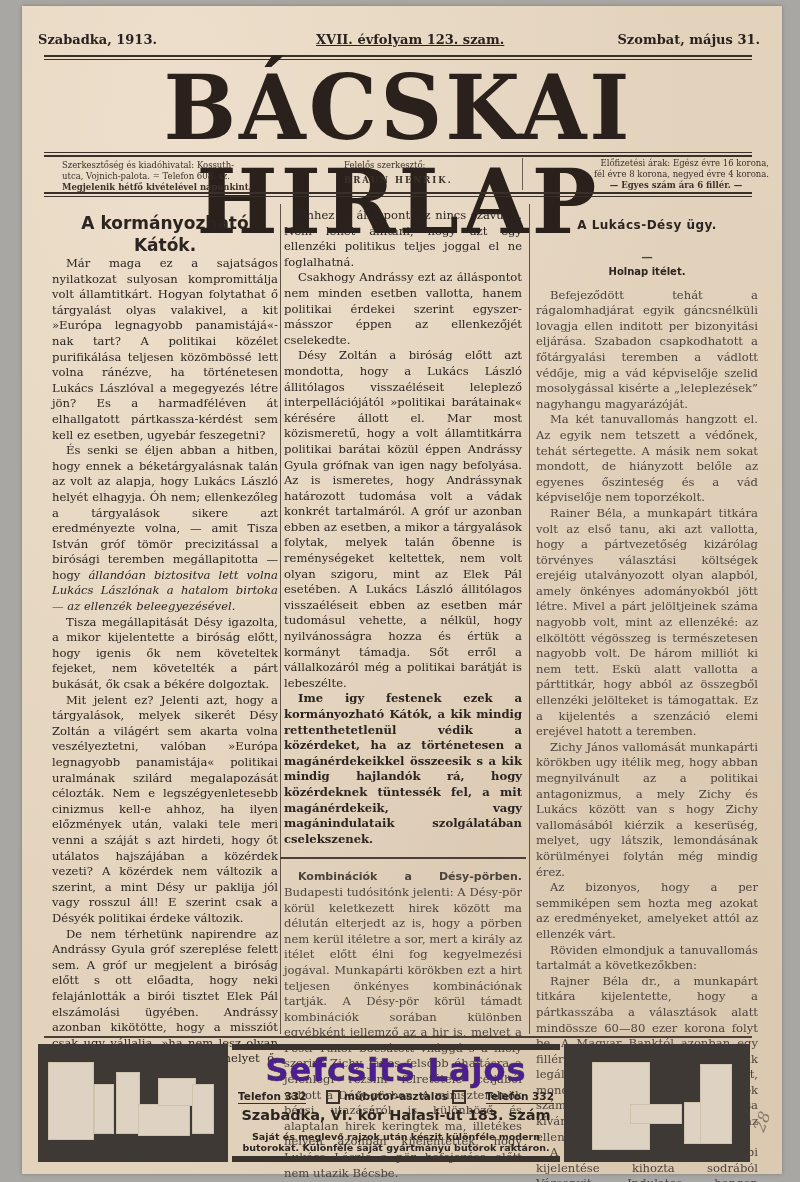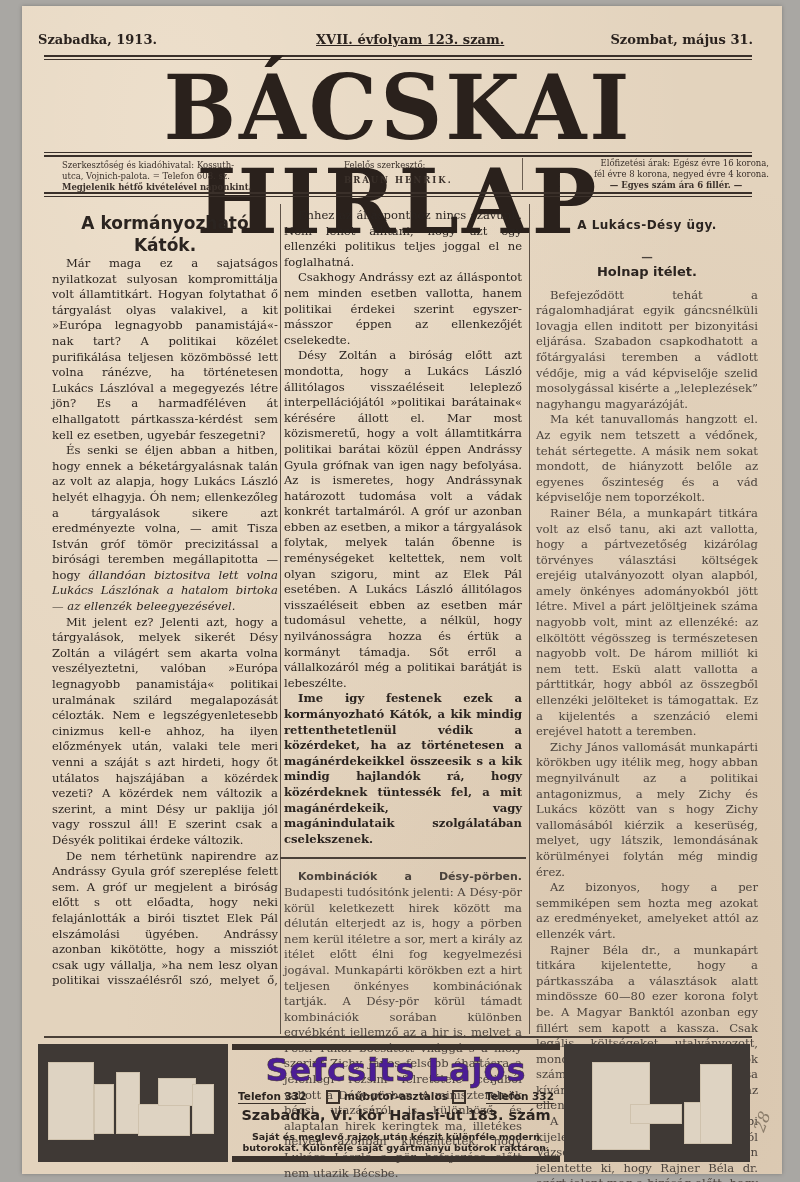--- a/index.html
+++ b/index.html
@@ -20,21 +20,21 @@
   }
   
   .topline {
     position:absolute; top:32px; left:24px; right:40px; height:20px;
     font-family:"DejaVu Serif", serif; font-weight:bold; font-size:13px;
     color:#2a221e;
   }
   .topline span { position:absolute; top:0; }
   .topline .l { left:14px; }
   .topline .c { left:292px;text-decoration:underline; }
-  .topline .r { right:7px; }
+  .topline .r { right:0; }
   .rule2 { position:absolute; left:44px; right:48px; border-top:2px solid #3a302a; }
   .rule1 { position:absolute; left:44px; right:48px; border-top:1px solid #3a302a; }
   .masthead {
     position:absolute; top:62px; left:44px; right:48px; height:90px;
     text-align:center;
     font-family:"DejaVu Serif", serif; font-weight:bold;
     font-size:86px; line-height:90px; letter-spacing:3px;
     color:#2a211c;
     transform:scaleY(1.05);
   }
@@ -58,21 +58,21 @@
   .col3 { left:536px; width:222px; }
   .vrule { position:absolute; top:204px; height:830px; border-left:1px solid #5e5247; }
   .h1 {
     font-family:"DejaVu Sans", sans-serif; font-weight:bold;
     font-size:17px; line-height:22px; text-align:center; margin:4px 0 0;
   }
   .h1.big { font-size:12px; letter-spacing:0.5px; margin:6px 0 16px; }
   .dash { text-align:center; font-weight:bold; line-height:10px; }
   .h2 {
     font-family:"DejaVu Sans", sans-serif; font-weight:bold;
-    font-size:13px; text-align:center; margin:2px 0 8px;
+    font-size:10px; text-align:center; margin:2px 0 8px;
   }
   .faded { color:#4b433d; }
   .lead { font-weight:bold; font-family:"DejaVu Sans", sans-serif; font-size:11px; }
   em { font-style:italic; }
   .sep { border-top:2px solid #4a4038; margin:10px -4px 10px; }
 
   
   .ad { position:absolute; top:1044px; left:38px; width:708px; height:118px; }
   .ad .pic { position:absolute; top:0; height:118px; background:#3f3935; overflow:hidden; }
   .ad .pic.left { left:0; width:190px; }
@@ -133,20 +133,21 @@
 <div class="rule2" style="top:192px"></div>
 <div class="rule1" style="top:196px"></div>
 
 <div class="vrule" style="left:280px"></div>
 <div class="vrule" style="left:529px"></div>
 
 <div class="col col1">
   <div class="h1">A kormányozható Kátók.</div>
   <p>Már maga ez a sajatságos nyilatkozat sulyosan kompromittálja volt államtitkárt. Hogyan folytathat ő tárgyalást olyas valakivel, a kit »Európa legnagyobb panamistájá«-nak tart? A politikai közélet purifikálása teljesen közömbössé lett volna ránézve, ha történetesen Lukács Lászlóval a megegyezés létre jön? Es a harmadféléven át elhallgatott pártkassza-kérdést sem kell ez esetben, ugyebár feszegetni?</p>
   <p><span>És senki se éljen abban a hitben, hogy ennek a béketárgyalásnak talán az volt az alapja, hogy Lukács László helyét elhagyja. Óh nem; ellenkezőleg a tárgyalások sikere azt eredményezte volna, — amit Tisza István gróf tömör precizitással a birósági teremben megállapitotta — hogy</span> <em>állandóan biztositva lett volna Lukács Lászlónak a hatalom birtoka — az ellenzék beleegyezésével.</em></p>
+  <p>Tisza megállapitását Désy igazolta, a mikor kijelentette a biróság előtt, hogy igenis ők nem követeltek fejeket, nem követelték a párt bukását, ők csak a békére dolgoztak.</p>
   <p>Mit jelent ez? Jelenti azt, hogy a tárgyalások, melyek sikerét Désy Zoltán a világért sem akarta volna veszélyeztetni, valóban »Európa legnagyobb panamistája« politikai uralmának szilárd megalapozását célozták. Nem e legszégyenletesebb cinizmus kell-e ahhoz, ha ilyen előzmények után, valaki tele meri venni a száját s azt hirdeti, hogy őt utálatos hajszájában a közérdek vezeti? A közérdek nem változik a szerint, a mint Désy ur paklija jól vagy rosszul áll! E szerint csak a Désyék politikai érdeke változik.</p>
   <p style="height:140px;overflow:hidden">De nem térhetünk napirendre az Andrássy Gyula gróf szereplése felett sem. A gróf ur megjelent a biróság előtt s ott előadta, hogy neki felajánlották a birói tisztet Elek Pál elszámolási ügyében. Andrássy azonban kikötötte, hogy a missziót csak ugy vállalja, »ha nem lesz olyan politikai visszaélésről szó, melyet ő, mint politikus és országgyűlési képviselő tudomásul nem vehet anélkül, hogy nyilvánosságra ne hozza és a kormányt e miatt ne támadja.«</p>
 </div>
 
 <div class="col col2">
   <p>Ehhez az állásponthoz nincs szavunk. Nem lehet állitani, hogy azt egy ellenzéki politikus teljes joggal el ne foglalhatná.</p>
   <p>Csakhogy Andrássy ezt az álláspontot nem minden esetben vallotta, hanem politikai érdekei szerint egyszer-másszor éppen az ellenkezőjét cselekedte.</p>
   <p>Désy Zoltán a biróság előtt azt mondotta, hogy a Lukács László állitólagos visszaéléseit leleplező interpellációjától »politikai barátainak« kérésére állott el. Mar most közismeretű, hogy a volt államtitkárra politikai barátai közül éppen Andrássy Gyula grófnak van igen nagy befolyása. Az is ismeretes, hogy Andrássynak határozott tudomása volt a vádak konkrét tartalmáról. A gróf ur azonban ebben az esetben, a mikor a tárgyalások folytak, melyek talán őbenne is reménységeket keltettek, nem volt olyan szigoru, mint az Elek Pál esetében. A Lukács László állitólagos visszaéléseit ebben az esetben már tudomásul vehette, a nélkül, hogy nyilvánosságra hozza és értük a kormányt támadja. Sőt erről a vállalkozáról még a politikai barátját is lebeszélte.</p>
   <p style="font-weight:bold">Ime igy festenek ezek a kormányozható Kátók, a kik mindig rettenthetetlenül védik a közérdeket, ha az történetesen a magánérdekeikkel összeesik s a kik mindig hajlandók rá, hogy közérdeknek tüntessék fel, a mit magánérdekeik, vagy magánindulataik szolgálatában cselekszenek.</p>
   <div class="sep"></div>
@@ -155,20 +156,21 @@
 
 <div class="col col3 faded">
   <div class="h1 big" style="color:#2b2420">A Lukács-Désy ügy.</div>
   <div class="dash">—</div>
   <div class="h2" style="color:#2b2420">Holnap itélet.</div>
   <p>Befejeződött tehát a rágalomhadjárat egyik gáncsnélküli lovagja ellen inditott per bizonyitási eljárása. Szabadon csapkodhatott a főtárgyalási teremben a vádlott védője, mig a vád képviselője szelid mosolygással kisérte a „leleplezések” nagyhangu magyarázóját.</p>
   <p>Ma két tanuvallomás hangzott el. Az egyik nem tetszett a védőnek, tehát sértegette. A másik nem sokat mondott, de hiányzott belőle az egyenes őszinteség és a vád képviselője nem toporzékolt.</p>
   <p>Rainer Béla, a munkapárt titkára volt az első tanu, aki azt vallotta, hogy a pártvezetőség kizárólag törvényes választási költségek erejéig utalványozott olyan alapból, amely önkényes adományokból jött létre. Mivel a párt jelöltjeinek száma nagyobb volt, mint az ellenzéké: az elköltött végösszeg is természetesen nagyobb volt. De három milliót ki nem tett. Eskü alatt vallotta a párttitkár, hogy abból az összegből ellenzéki jelölteket is támogattak. Ez a kijelentés a szenzáció elemi erejével hatott a teremben.</p>
   <p>Zichy János vallomását munkapárti körökben ugy itélik meg, hogy abban megnyilvánult az a politikai antagonizmus, a mely Zichy és Lukács között van s hogy Zichy vallomásából kiérzik a keserüség, melyet, ugy látszik, lemondásának körülményei folytán még mindig érez.</p>
   <p>Az bizonyos, hogy a per semmiképen sem hozta meg azokat az eredményeket, amelyeket attól az ellenzék várt.</p>
+  <p>Röviden elmondjuk a tanuvallomás tartalmát a következőkben:</p>
   <p>Rajner Béla dr., a munkapárt titkára kijelentette, hogy a pártkasszába a választások alatt mindössze 60—80 ezer korona folyt be. A Magyar Banktól azonban egy fillért sem kapott a kassza. Csak legális költségeket utalványozott, mondotta a párttitkár, olyanok számlájára, akiknek megválasztása kívánatosnak látszott, még ha az ellenzékhez tartoztak is az illetők.</p>
   <p>A párttitkárnak ez az utóbbi kijelentése kihozta sodrából Vázsonyit. Indulatos hangon jelentette ki, hogy Rajner Béla dr. azért jelent meg a biróság előtt, hogy ezeket elmondja s követelte, hogy nevezze meg azokat az ellenzéki képviselőket, akiknek választására pénzt utalványozott. Az elnök megtiltotta a tanunak, hogy erre a kérdésre feleljen, s egymásután kétszer rendreutasitotta, majd 200 korona pénzbüntetéssel suj-</p>
 </div>
 
 <div class="rule1" style="top:1036px; left:44px; right:48px; border-top:2px solid #4a4038"></div>
 
 <div class="ad">
   <div class="pic left">
     <div class="furn" style="left:10px;top:18px;width:44px;height:76px"></div>
     <div class="furn" style="left:56px;top:40px;width:18px;height:48px"></div>

